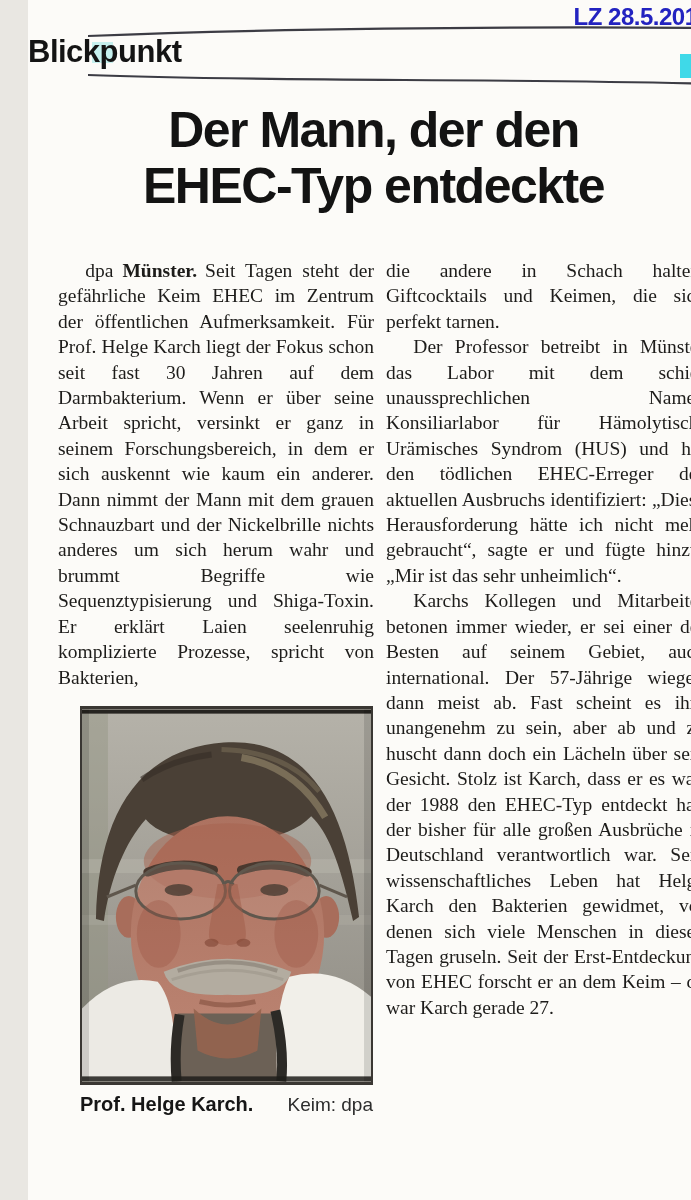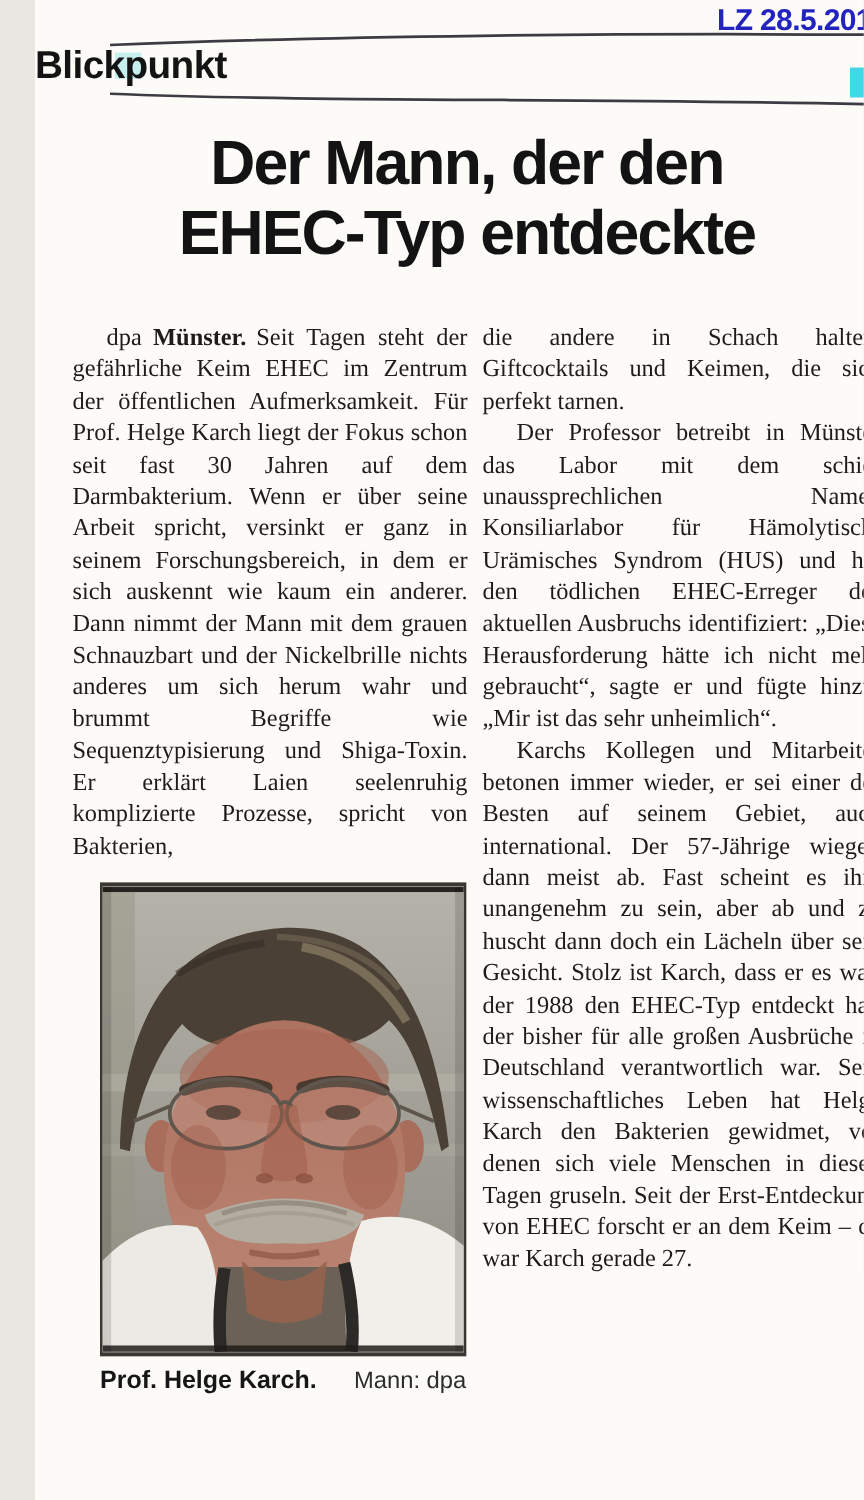--- a/index.html
+++ b/index.html
@@ -163,21 +163,21 @@
             <path d="M 194 302 Q 203 340 200 373" stroke="#2c2a26" stroke-width="10" fill="none"></path>
 
             <rect width="290" height="4" fill="#262420"></rect>
             <rect y="368" width="290" height="5" fill="#1f1d1a" opacity=".85"></rect>
             <rect width="7" height="373" fill="#000000" opacity=".13"></rect>
             <rect x="283" width="7" height="373" fill="#000000" opacity=".13"></rect>
           </svg>
         </div>
         <figcaption class="caption-row">
           <span class="cap-name">Prof. Helge Karch.</span>
-          <span class="cap-credit">Mann: dpa</span>
+          <span class="cap-credit">Keim: dpa</span>
         </figcaption>
       </figure>
     </div>
 
     <div class="col right">
       <p class="para">die andere in Schach halten, Giftcocktails und Keimen, die sich perfekt tarnen.</p>
       <p class="para indent">Der Professor betreibt in Münster das Labor mit dem schier unaussprechlichen Namen Konsiliarlabor für Hämolytisch-Urämisches Syndrom (HUS) und hat den tödlichen EHEC-Erreger des aktuellen Ausbruchs identifiziert: „Diese Herausforderung hätte ich nicht mehr gebraucht“, sagte er und fügte hinzu: „Mir ist das sehr unheimlich“.</p>
       <p class="para indent">Karchs Kollegen und Mitarbeiter betonen immer wieder, er sei einer der Besten auf seinem Gebiet, auch international. Der 57-Jährige wiegelt dann meist ab. Fast scheint es ihm unangenehm zu sein, aber ab und zu huscht dann doch ein Lächeln über sein Gesicht. Stolz ist Karch, dass er es war, der 1988 den EHEC-Typ entdeckt hat, der bisher für alle großen Ausbrüche in Deutschland verantwortlich war. Sein wissenschaftliches Leben hat Helge Karch den Bakterien gewidmet, vor denen sich viele Menschen in diesen Tagen gruseln. Seit der Erst-Entdeckung von EHEC forscht er an dem Keim – da war Karch gerade 27.</p>
     </div>
 

